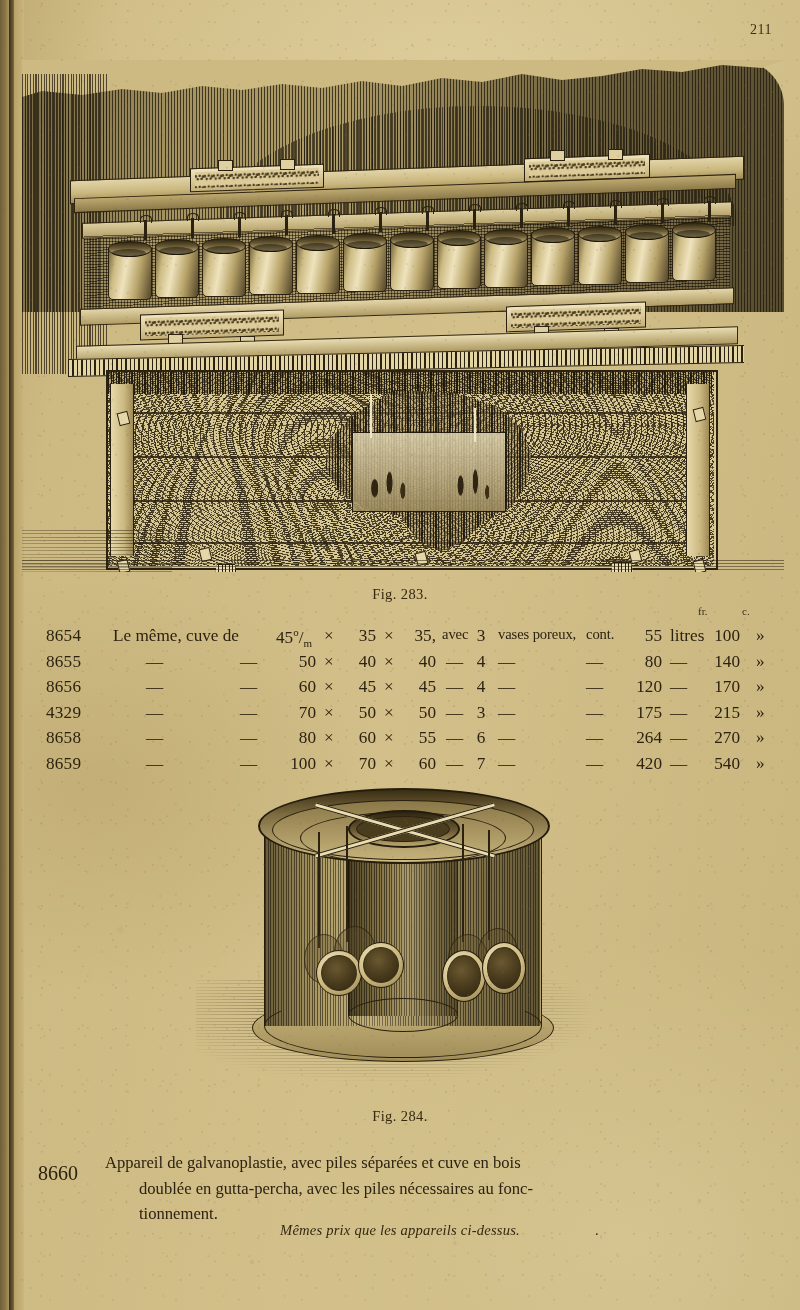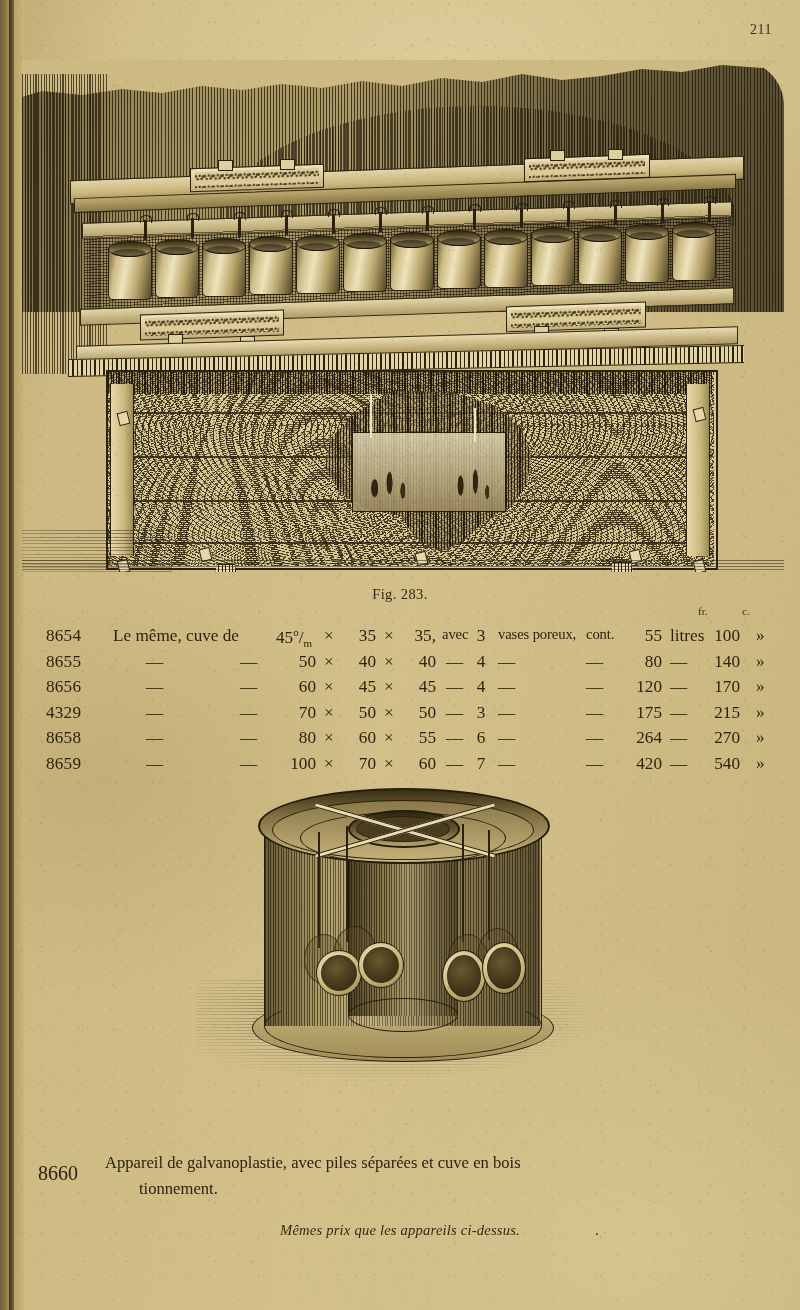--- a/index.html
+++ b/index.html
@@ -901,25 +901,27 @@
       <div class="medal-in"></div>
     </div>
     <div class="medal" style="left:246px; top:184px; width:42px; height:50px;">
       <div class="medal-in"></div>
     </div>
     <div class="medal" style="left:286px; top:176px; width:42px; height:50px;">
       <div class="medal-in"></div>
     </div>
   </div>
 
+  <div class="figcap" style="top:1108px;">Fig. 284.</div>
 
   <div id="entry">
     <div id="entry-ref">8660</div>
     <div id="entry-body">
       <span>Appareil de galvanoplastie, avec piles séparées et cuve en bois</span>
+      <span class="l2">doublée en gutta-percha, avec les piles nécessaires au fonc-</span>
       <span class="l2">tionnement.</span>
     </div>
   </div>
 
   <div id="note">Mêmes prix que les appareils ci-dessus.</div>
   <div id="note-dot">.</div>
 
   <div id="grain"></div>
   <div id="foxing"></div>
 </div>

